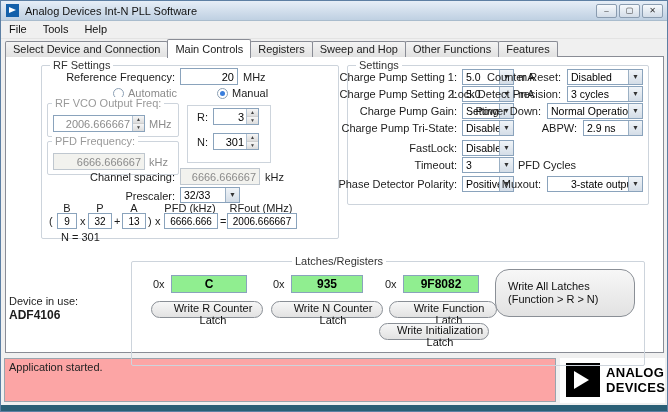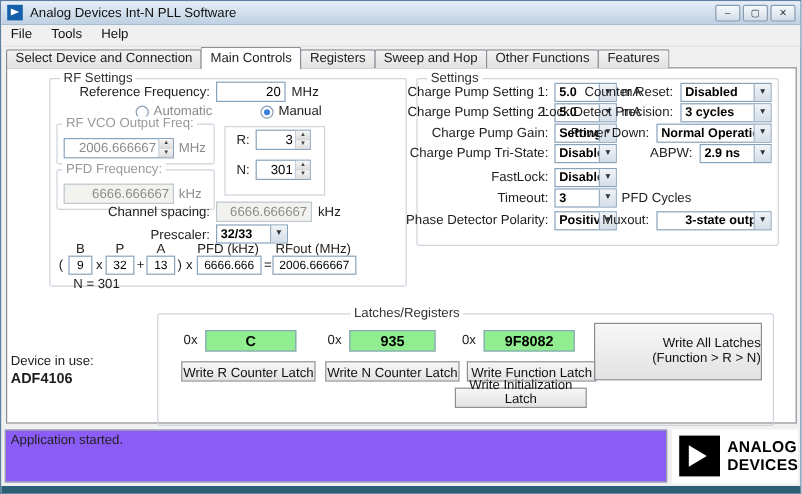--- a/index.html
+++ b/index.html
@@ -54,40 +54,40 @@
   .spin-val { flex:1; border:none; outline:none; min-width:0; background:transparent;
               font:11px "Liberation Sans", sans-serif; text-align:right; padding:0 2px; }
   .spin-val.gray { color:#8b8b8b; }
   .spinner { width:12px; display:flex; flex-direction:column; border-left:1px solid #b3c3d3; }
   .spinner span { flex:1; font-size:5px; line-height:6px; text-align:center; color:#444;
                   background:linear-gradient(#f6f6f6,#dcdcdc); }
   .spinner span + span { border-top:1px solid #cfcfcf; }
 
   
   .dd { position:absolute; display:flex; border:1px solid #8aa3bc; background:#fff; height:16px; z-index:2; }
-  .dd-val { flex:1; font-size:10.5px; line-height:14px; padding:0 3px; white-space:nowrap; overflow:hidden; color:#000;font-weight:bold; }
+  .dd-val { flex:1; font-size:10.5px; line-height:14px; padding:0 3px; white-space:nowrap; overflow:hidden; color:#000; }
   .dd-btn { flex:0 0 14px; font-size:7px; line-height:14px; text-align:center; color:#333;
             background:linear-gradient(#f0f4f8,#d4dde7); border-left:1px solid #9bb0c4; }
 
   
   .radio { position:absolute; width:11px; height:11px; border:1px solid #8ca0b5; border-radius:50%; background:#fff; z-index:2; }
   .radio.sel:after { content:""; position:absolute; left:2px; top:2px; width:5px; height:5px; border-radius:50%; background:#3a7edc; }
 
   
-  .btn { position:absolute; border:1px solid #8a8f96; border-radius:0; z-index:2;
+  .btn { position:absolute; border:1px solid #8a8f96; border-radius:14px; z-index:2;
          background:linear-gradient(#f7f7f7,#e2e2e2); font-size:11px; color:#111;
-         display:flex; align-items:flex-end; justify-content:center; text-align:center; }
+         display:flex; align-items:flex-start; justify-content:center; text-align:center;padding-left:12px; }
   .btn.multi { flex-direction:column; line-height:13px; }
 
   
   .hex { position:absolute; border:1px solid #8aa3bc; background:#90ee90; z-index:2;
          font:bold 12px "Liberation Sans", sans-serif; text-align:center; color:#000; padding:0; }
 
   
-  .statusbox { position:absolute; left:3px; top:357px; width:552px; height:44px; background:#8b5cf6;
+  .statusbox { position:absolute; left:3px; top:357px; width:552px; height:44px; background:#fca5a5;
                border:1px solid #9aa4ad; font-size:11px; color:#222; padding:2px 4px; }
   .logo { position:absolute; left:559px; top:357px; width:105px; height:45px; background:#fff; }
   .logo-mark { position:absolute; left:6px; top:5px; width:34px; height:34px; background:#000; }
   .logo-mark:after { content:""; position:absolute; left:8px; top:8px;
                      border-top:9px solid transparent; border-bottom:9px solid transparent; border-left:15px solid #fff; }
   .logo-text { position:absolute; left:46px; top:7px; font-weight:bold; font-size:13px; line-height:15px;
                letter-spacing:0.3px; color:#000; }
   .bottombar { position:absolute; left:0; top:404px; width:668px; height:8px; background:#2a5f76; }
 
   .hdr { text-align:center; position:absolute; font-size:11px; color:#1c1c1c; z-index:2; }
@@ -274,21 +274,21 @@
     <span class="dd-val">2.9 ns</span>
     <span class="dd-btn">▼</span>
   </div>
 
   <span class="lbl" style="right:126px;top:177px;">Muxout:</span>
   <div class="dd" style="left:546px;top:175px;width:96px;padding-left:20px;">
     <span class="dd-val">3-state output</span>
     <span class="dd-btn">▼</span>
   </div>
 
-  <div class="groupbox" style="left:130px;top:260px;width:514px;height:94px;">
+  <div class="groupbox" style="left:130px;top:260px;width:514px;height:105px;">
     <span class="legend" style="left:160px;">Latches/Registers</span>
   </div>
 
   <span class="lbl" style="left:152px;top:277px;">0x</span>
   <input class="hex" style="left: 170px; top: 274px; width: 76px; height: 18px;" value="C">
   <div class="btn" style="left:150px;top:300px;width:112px;height:17px;">
     <span>Write R Counter Latch</span>
   </div>
 
   <span class="lbl" style="left:272px;top:277px;">0x</span>

